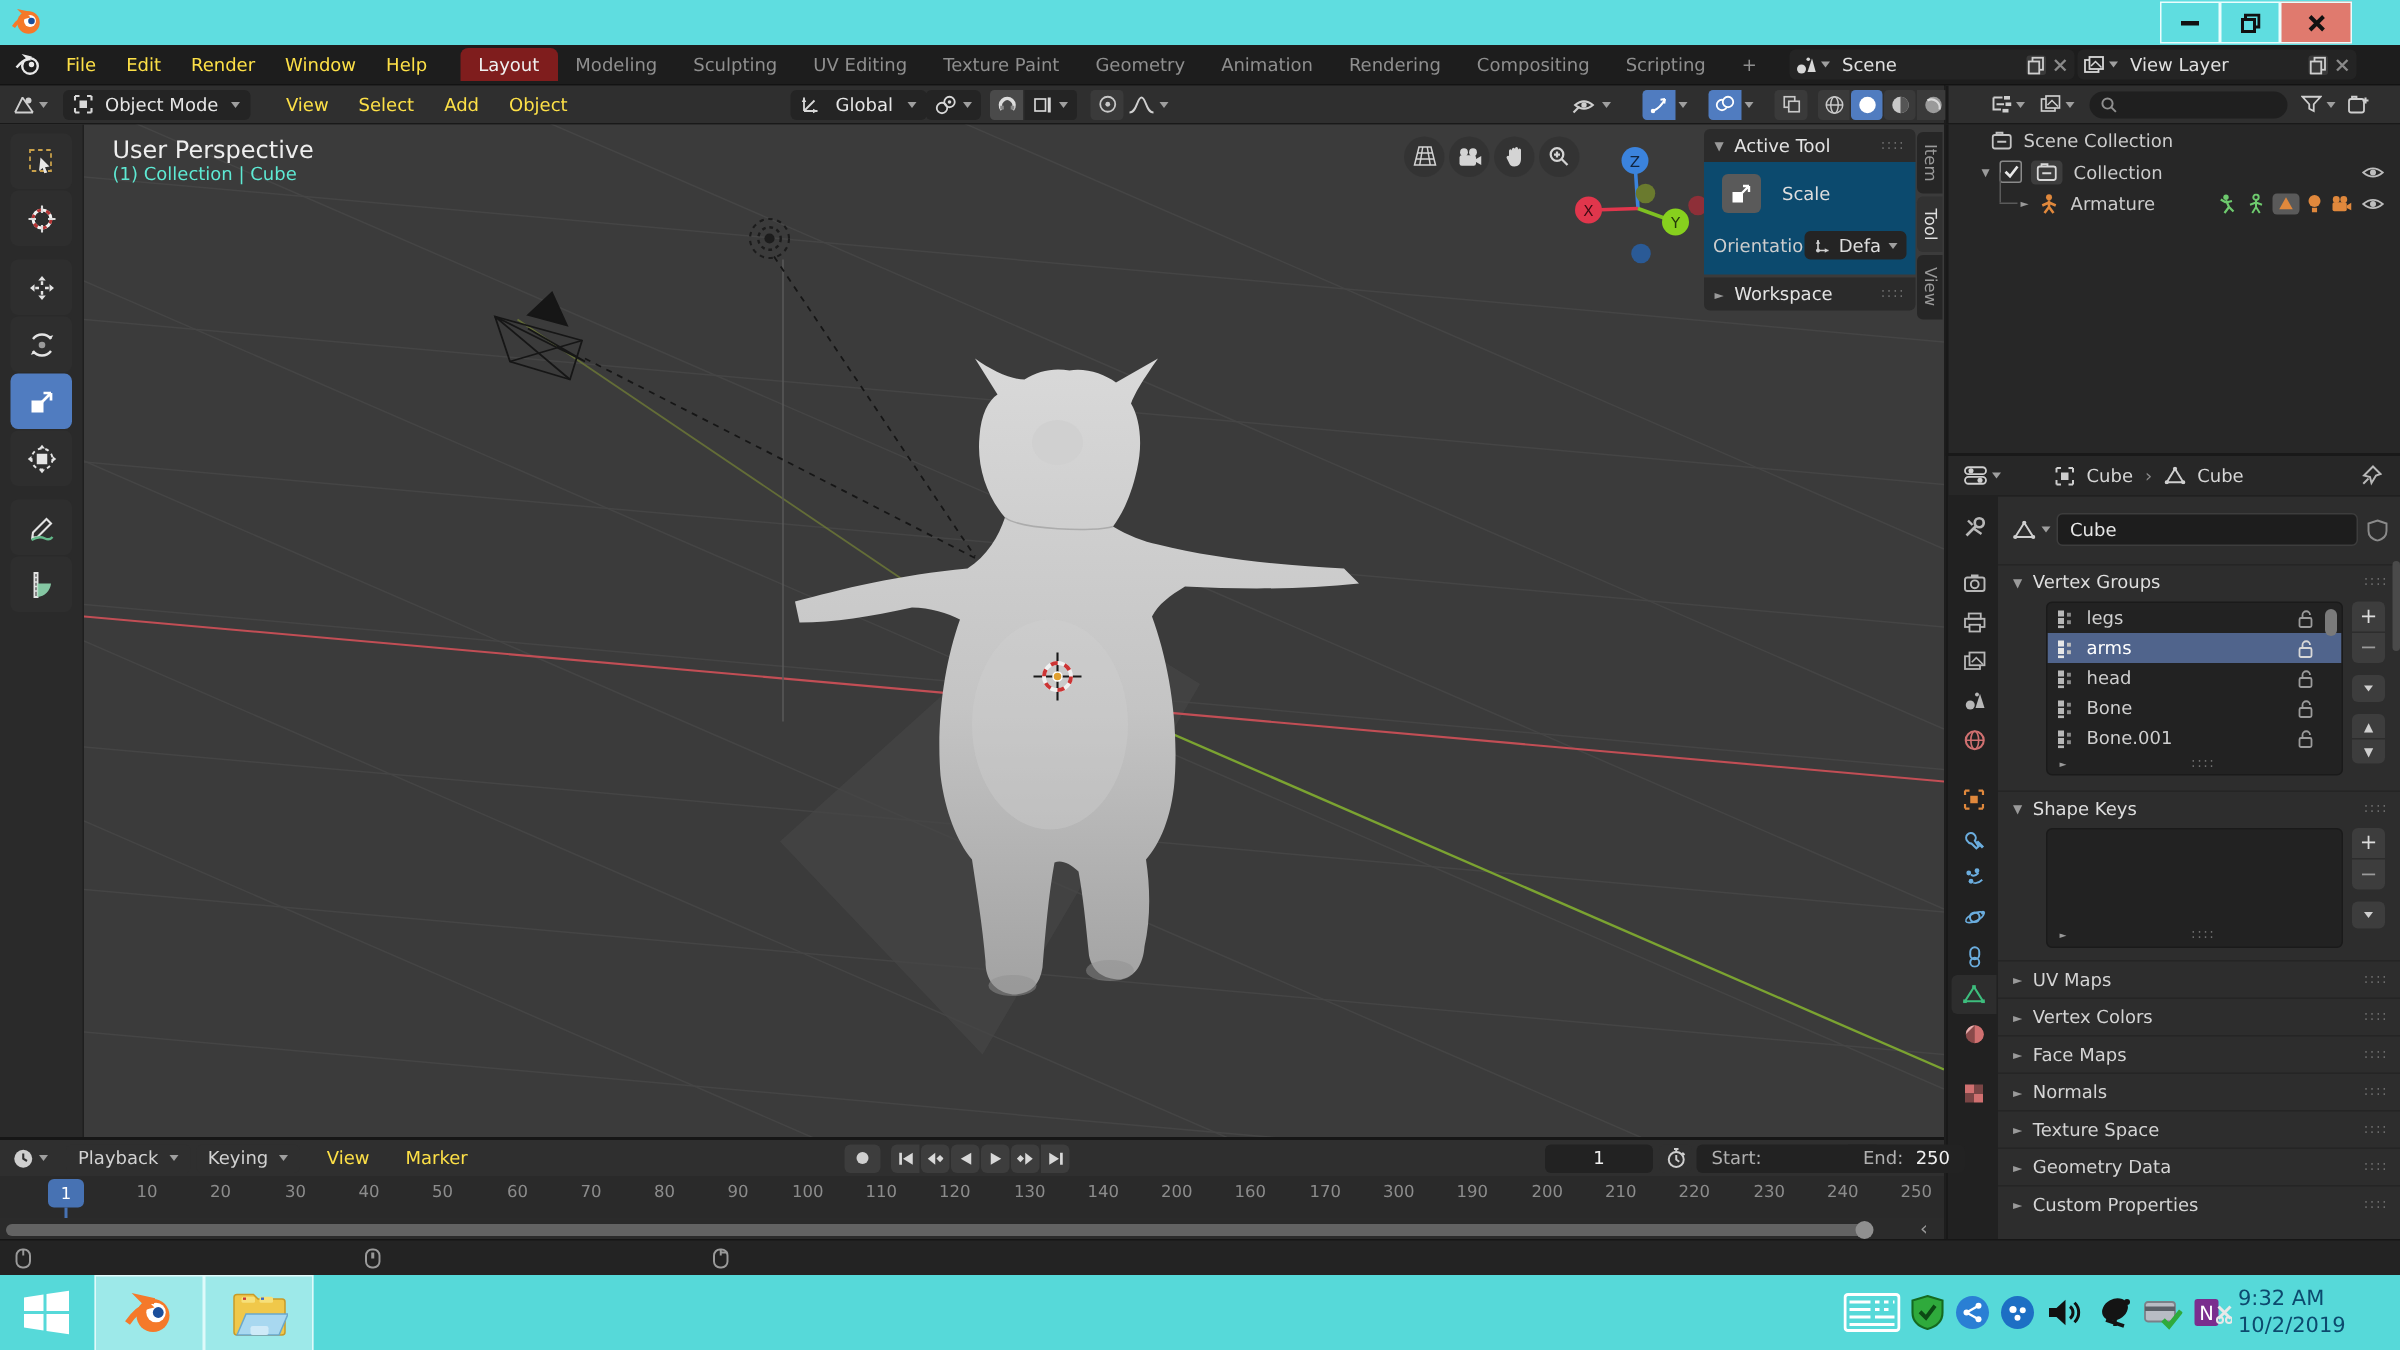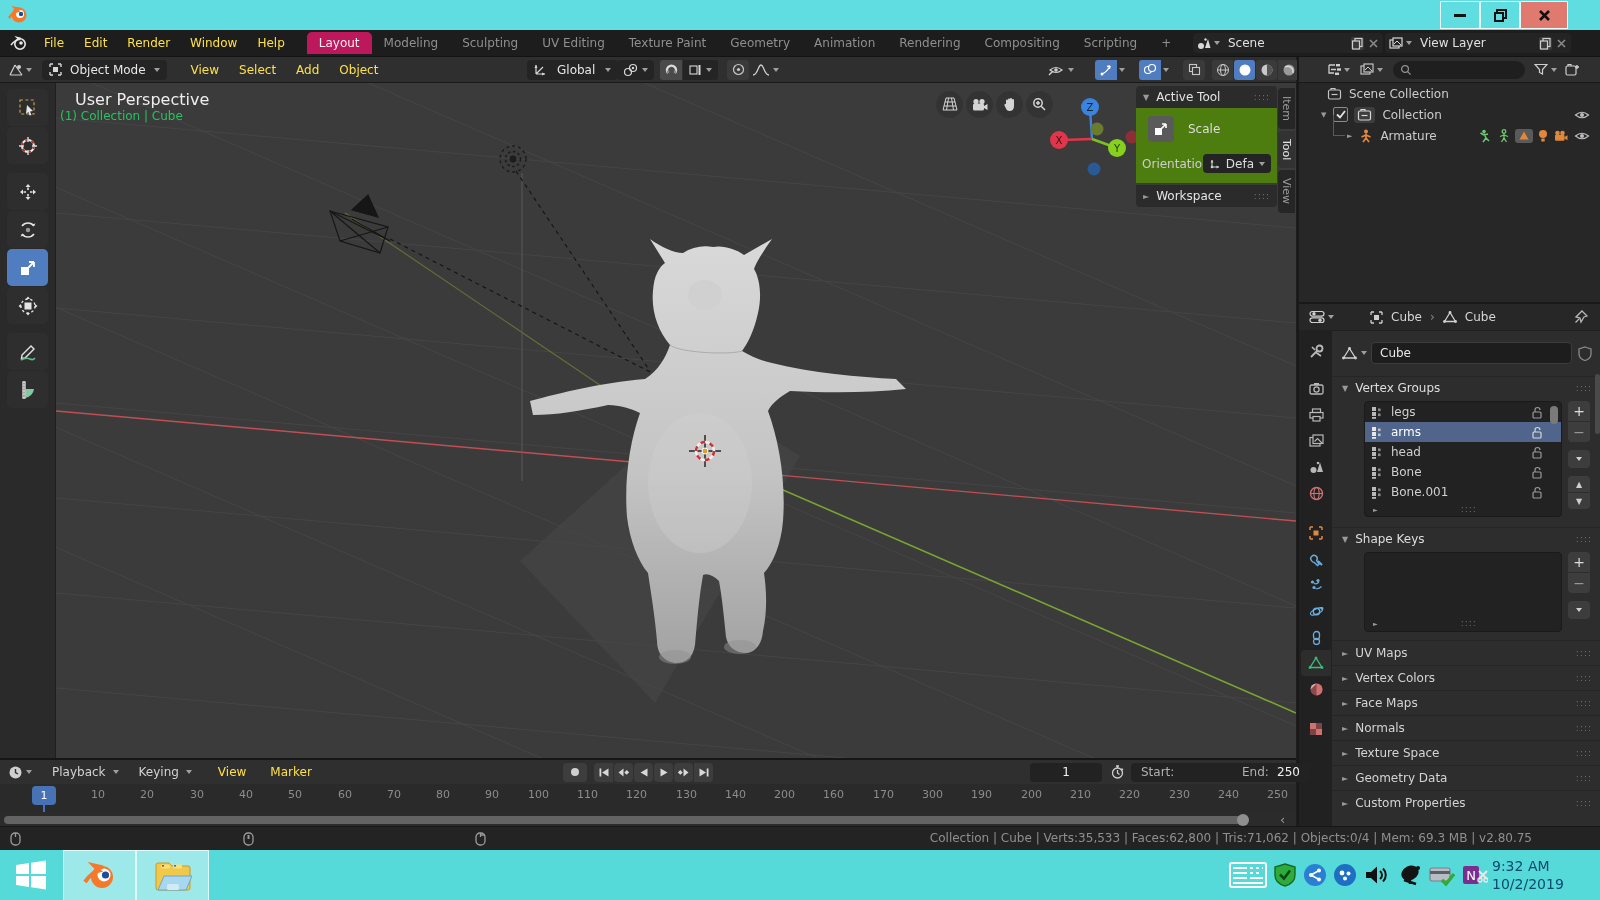--- a/index.html
+++ b/index.html
@@ -7,21 +7,21 @@
        font-family:"DejaVu Sans","Liberation Sans",sans-serif;font-size:12px;color:#c8c8c8;
        -webkit-font-smoothing:antialiased}
   .abs{position:absolute}
   .row{display:flex;align-items:center}
   .btn{background:#242424;border-radius:4px;display:flex;align-items:center;justify-content:center;color:#dcdcdc}
   .tgl{background:#242424;border-radius:3px;display:flex;align-items:center;justify-content:center}
   .tgl.on{background:#507cc0}
   .chev{width:0;height:0;border-left:3.5px solid transparent;border-right:3.5px solid transparent;border-top:4.5px solid #9f9f9f;display:inline-block}
   .menu-item{padding:0 10px;color:#fde047;white-space:nowrap}
   .wtab{padding:4px 12px;color:#8f8f8f;border-radius:5px 5px 0 0;white-space:nowrap}
-  .wtab.active{background:#be185d;color:#efefef}
+  .wtab.active{background:#7f1d1d;color:#efefef}
   .dots{color:#6e6e6e;font-size:9px;letter-spacing:1px}
   .panelrow{color:#d4d4d4}
   .arrow{color:#9a9a9a;font-size:8px;margin-right:7px}
   .vgrow{display:flex;align-items:center;height:20px;padding-left:6px;color:#cfcfcf}
   .vgrow.sel{background:#50648c;color:#fff}
   .ptab{width:30px;height:26px;display:flex;align-items:center;justify-content:center;margin-left:2px;border-radius:4px 0 0 4px}
   .ptab.active{background:#2d2d2d}
   .toolbtn{position:absolute;left:7px;width:41px;height:37px;background:#2e2e2e;border-radius:5px;display:flex;align-items:center;justify-content:center}
   .toolbtn.on{background:#507cc0}
   .navbtn{position:absolute;width:27px;height:27px;border-radius:50%;background:rgba(50,50,50,.85);display:flex;align-items:center;justify-content:center}
@@ -355,21 +355,21 @@
     <g>
       <line x1="705" y1="352" x2="705" y2="384" stroke="#1a1a1a" stroke-width="1.4"></line>
       <line x1="689" y1="368" x2="721" y2="368" stroke="#1a1a1a" stroke-width="1.4"></line>
       <circle cx="705" cy="368" r="9" fill="none" stroke="#f0f0f0" stroke-width="2.6"></circle>
       <circle cx="705" cy="368" r="9" fill="none" stroke="#cc3434" stroke-width="2.6" stroke-dasharray="4.7,4.7"></circle>
       <circle cx="705" cy="368" r="3" fill="#e0a030" stroke="#fff" stroke-width="1"></circle>
     </g>
   </svg>
 
   <div class="abs" style="left:75px;top:7px;color:#eeeeee;font-size:16px">User Perspective</div>
-  <div class="abs" style="left:60px;top:26px;color:#22c55e;font-size:12px">(1) Collection | Cube</div>
+  <div class="abs" style="left:75px;top:26px;color:#5eead4;font-size:12px">(1) Collection | Cube</div>
 
   <div class="navbtn" style="left:936px;top:8px">
     <svg width="16" height="15" viewBox="0 0 16 15">
         <path d="M4,1 H12 L15,13 H1 Z M6.5,1 L4.5,13 M9.5,1 L11.5,13 M3,5 H13 M2,9 H14" fill="none" stroke="#d4d4d4" stroke-width="1"></path>
       </svg>
   </div>
   <div class="navbtn" style="left:966px;top:8px">
     <svg width="17" height="14" viewBox="0 0 17 14">
         <circle cx="5" cy="3.5" r="2.6" fill="#d4d4d4"></circle>
         <circle cx="11" cy="3.5" r="2.6" fill="#d4d4d4"></circle>
@@ -403,21 +403,21 @@
     <circle cx="48" cy="78" r="6.5" fill="#2a5a96"></circle>
     <circle cx="86" cy="46" r="6.5" fill="#8e2f38"></circle>
   </svg>
 
   <div class="abs" style="left:1136px;top:3px;width:141px">
     <div class="row" style="height:22px;background:#2b2b2b;border-radius:4px 4px 0 0;padding:0 7px">
       <span class="arrow">▼</span>
       <span style="color:#e4e4e4;flex:1">Active Tool</span>
       <span class="dots">::::</span>
     </div>
-    <div style="background:#4d7c0f;padding:8px 0 10px 0">
+    <div style="background:#0c4a6e;padding:8px 0 10px 0">
       <div class="row" style="padding-left:12px">
         <div style="width:26px;height:26px;background:#5a5a5a;border-radius:4px;display:flex;align-items:center;justify-content:center">
           <svg width="16" height="16" viewBox="0 0 16 16">
               <rect x="2" y="7" width="7" height="7" fill="#fff"></rect>
               <path d="M6,10 L13,3 M13,3 h-4 M13,3 v4" stroke="#fff" stroke-width="1.6" fill="none"></path>
               <rect x="8,1" y="1" width="0" height="0" fill="none"></rect>
             </svg>
         </div>
         <span style="margin-left:14px;color:#dedede">Scale</span>
       </div>
@@ -1007,21 +1007,20 @@
       <path d="M5.5,1 V5" stroke="#9a9a9a" stroke-width="1.3"></path>
     </svg>
   <svg class="abs" style="left:243px;top:5px" width="11" height="14" viewBox="0 0 11 14">
       <rect x="1" y="1" width="9" height="12" rx="4" fill="none" stroke="#9a9a9a" stroke-width="1.3"></rect>
       <rect x="4.5" y="3" width="2" height="4" fill="#9a9a9a"></rect>
     </svg>
   <svg class="abs" style="left:475px;top:5px" width="11" height="14" viewBox="0 0 11 14">
       <rect x="1" y="1" width="9" height="12" rx="4" fill="none" stroke="#9a9a9a" stroke-width="1.3"></rect>
       <path d="M5.5,1 V5 M5.5,3 H10" stroke="#9a9a9a" stroke-width="1.3"></path>
     </svg>
-  <div class="abs" style="right:68px;top:4px;color:#8f8f8f;font-size:12px">Collection | Cube | Verts:35,533 | Faces:62,800 | Tris:71,062 | Objects:0/4 | Mem: 69.3 MB | v2.80.75</div>
 </div>
 
 <div class="abs" style="left:0;top:850px;width:1600px;height:50px;background:#56d9d9">
   <div class="abs" style="left:0;top:0;width:62px;height:50px;display:flex;align-items:center;justify-content:center">
     <svg width="32" height="30" viewBox="0 0 32 30">
         <polygon points="1,5 14,3 14,14 1,14" fill="#fff"></polygon>
         <polygon points="16,2.7 31,0.5 31,14 16,14" fill="#fff"></polygon>
         <polygon points="1,16 14,16 14,27 1,25" fill="#fff"></polygon>
         <polygon points="16,16 31,16 31,29.5 16,27.3" fill="#fff"></polygon>
       </svg>

